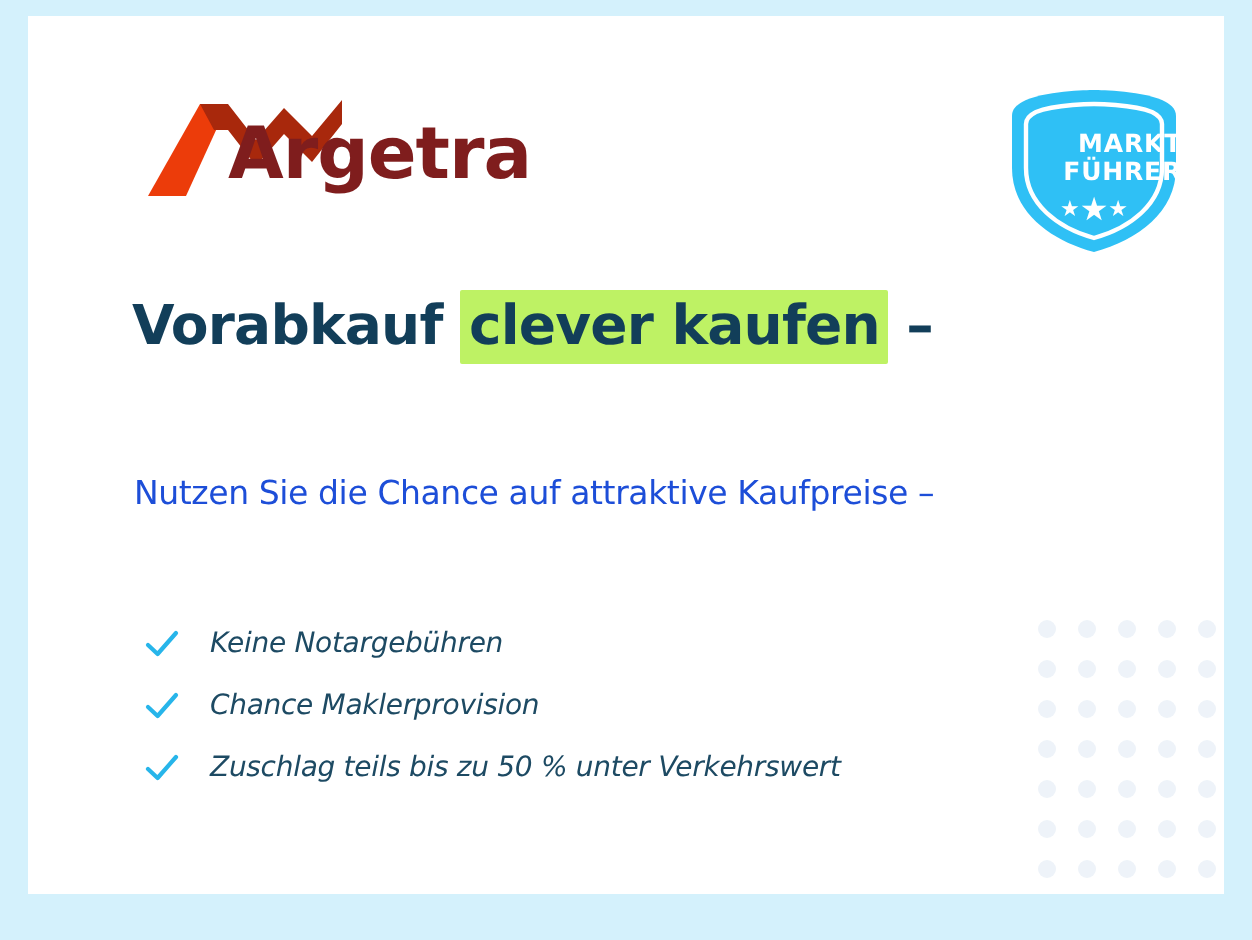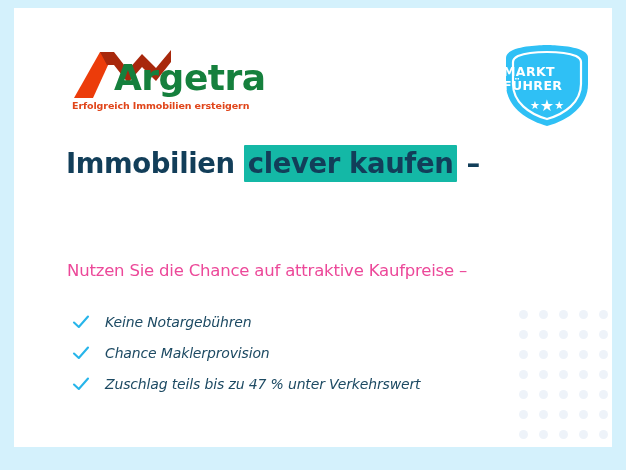--- a/index.html
+++ b/index.html
@@ -64,21 +64,21 @@
     width: 140px;
     height: 52px;
   }
   #logo-wordmark {
     position: absolute;
     left: 44px;
     top: 12px;
     font-family: "DejaVu Sans", sans-serif;
     font-size: 36px;
     font-weight: bold;
-    color: #15803d;
+    color: #7f1d1d;
     letter-spacing: -0.5px;
     line-height: 1;
   }
   #logo-tagline {
     position: absolute;
     left: 2px;
     top: 52px;
     font-family: "DejaVu Sans", sans-serif;
     font-size: 9.5px;
     font-weight: bold;
@@ -93,21 +93,21 @@
     left: 489px;
     top: 36px;
     width: 88px;
     height: 84px;
   }
   #badge-text {
     position: absolute;
     left: 0;
     top: 21px;
     width: 88px;
-    text-align: left;
+    text-align: right;
     font-family: "DejaVu Sans", sans-serif;
     font-size: 12.5px;
     font-weight: bold;
     color: #ffffff;
     line-height: 14px;
     letter-spacing: 0.4px;
   }
   #badge-stars {
     position: absolute;
     left: 0;
@@ -127,39 +127,38 @@
     top: 136px;
     width: 470px;
     font-family: "DejaVu Sans", sans-serif;
     font-size: 27.5px;
     font-weight: bold;
     color: #123e59;
     line-height: 38px;
     letter-spacing: -0.4px;
   }
   #headline .hl {
-    background: #14b8a6;
+    background: #bef264;
     padding: 2px 4px 3px 4px;
     border-radius: 1px;
   }
   #headline-line2 { display: block; }
 
   
   #subheadline {
     position: absolute;
     left: 53px;
     top: 224px;
     width: 480px;
     font-family: "DejaVu Sans", sans-serif;
     font-size: 16.5px;
     font-weight: normal;
-    color: #ec4899;
+    color: #1d4ed8;
     line-height: 29px;
     letter-spacing: -0.2px;
-    margin-top: 24px;
   }
   #subheadline span { display: block; }
 
   
   #bullets {
     position: absolute;
     left: 57px;
     top: 298px;
     width: 450px;
     font-style: italic;
@@ -231,34 +230,33 @@
         <div class="dot" style="left: 60px; top: 120px; width: 9px; height: 9px; background: rgb(238, 243, 249);"></div>
         <div class="dot" style="left: 80px; top: 120px; width: 9px; height: 9px; background: rgb(238, 243, 249);"></div>
       </div>
 
     <div id="logo">
       <svg id="logo-mark" viewBox="0 0 140 52">
         <path d="M30 4 L44 4 L23 50 L4 50 Z" fill="#ec3c0a"></path>
         <path d="M30 4 L44 4 L58 22 L72 6 L86 20 L101 2 L101 14 L86 33 L72 19 L58 35 L44 17 L37 17 Z" fill="#a8280c"></path>
       </svg>
       <div id="logo-wordmark">Argetra</div>
-      <div id="logo-tagline">Erfolgreich Immobilien ersteigern</div>
     </div>
 
     <div id="badge">
       <svg viewBox="0 0 88 84" style="position:absolute;left:0;top:0;width:88px;height:84px;">
         <path d="M44 1 C44 1 66 1 78 6 C82 8 85 10 85 14 L85 40 C85 62 66 76 44 82 C22 76 3 62 3 40 L3 14 C3 10 6 8 10 6 C22 1 44 1 44 1 Z" fill="#2fc0f5"></path>
         <path d="M44 8 C44 8 63 8 73 12 C76 13.5 78 15 78 18 L78 40 C78 58 62 70 44 75 C26 70 10 58 10 40 L10 18 C10 15 12 13.5 15 12 C25 8 44 8 44 8 Z" fill="none" stroke="#ffffff" stroke-width="2.2"></path>
       </svg>
       <div id="badge-text"><span>MARKT</span><br><span>FÜHRER</span></div>
       <div id="badge-stars"><span class="star-sm">★</span><span class="star-lg">★</span><span class="star-sm">★</span></div>
     </div>
 
     <div id="headline">
-      <span>Immobilien </span><span class="hl">clever kaufen</span><span> –</span>
+      <span>Vorabkauf </span><span class="hl">clever kaufen</span><span> –</span>
     </div>
 
     <div id="subheadline">
       <span>Nutzen Sie die Chance auf attraktive Kaufpreise –</span>
     </div>
 
     <div id="bullets">
       <div class="bullet">
         <svg class="check" viewBox="0 0 20 20">
             <path d="M3 10.5 L7.8 15 L17 4.5" fill="none" stroke="#27b5ea" stroke-width="2.1" stroke-linecap="round" stroke-linejoin="round"></path>
@@ -268,18 +266,18 @@
       <div class="bullet">
         <svg class="check" viewBox="0 0 20 20">
             <path d="M3 10.5 L7.8 15 L17 4.5" fill="none" stroke="#27b5ea" stroke-width="2.1" stroke-linecap="round" stroke-linejoin="round"></path>
           </svg>
         <span class="label">Chance Maklerprovision</span>
       </div>
       <div class="bullet">
         <svg class="check" viewBox="0 0 20 20">
             <path d="M3 10.5 L7.8 15 L17 4.5" fill="none" stroke="#27b5ea" stroke-width="2.1" stroke-linecap="round" stroke-linejoin="round"></path>
           </svg>
-        <span class="label">Zuschlag teils bis zu 47 % unter Verkehrswert</span>
+        <span class="label">Zuschlag teils bis zu 50 % unter Verkehrswert</span>
       </div>
     </div>
 
   </div>
 </div>
 
 </body></html>

